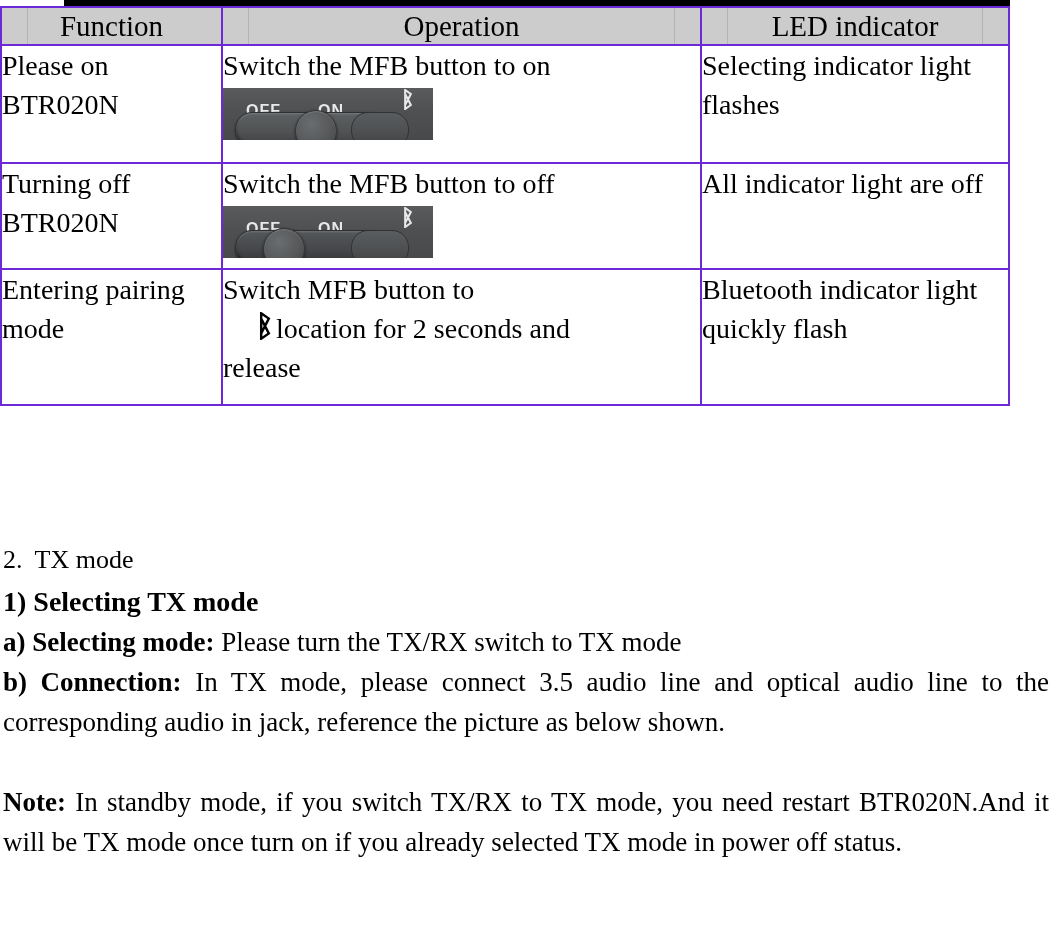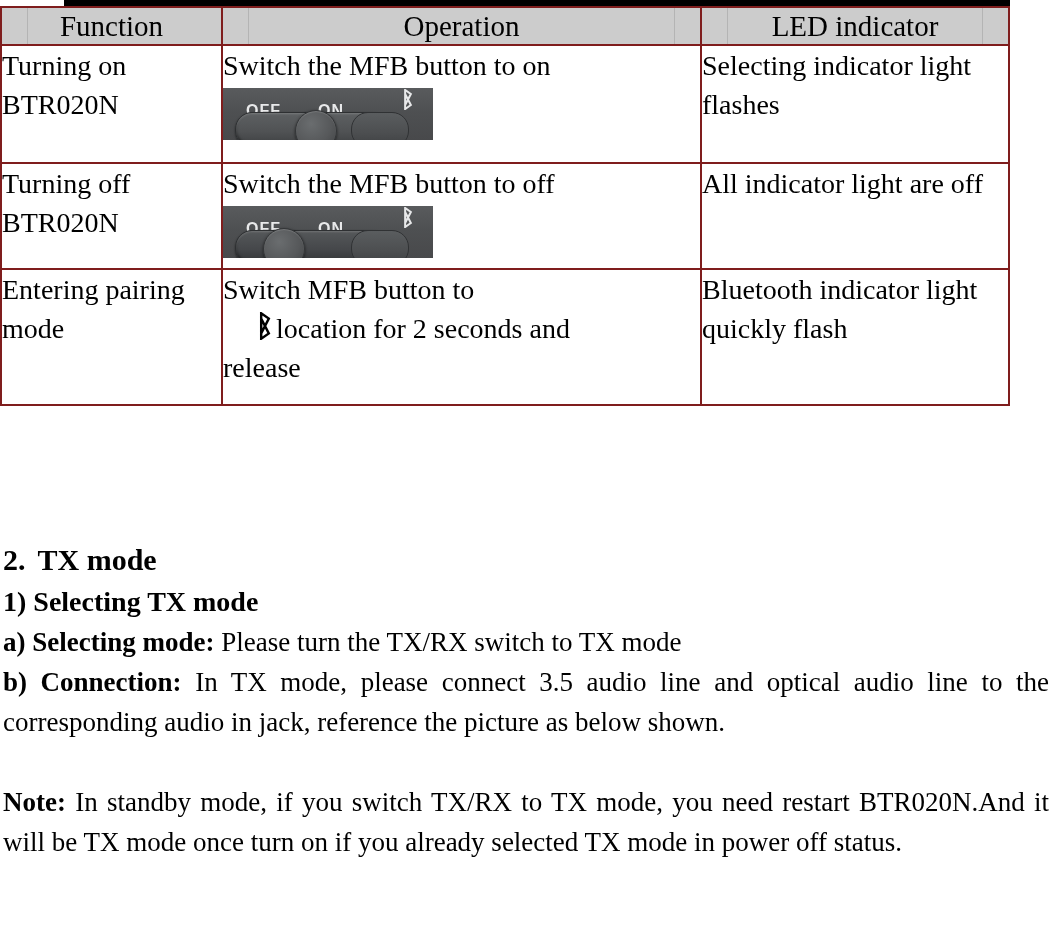--- a/index.html
+++ b/index.html
@@ -32,21 +32,21 @@
     left: 0px;
     top: 6px;
     width: 1008px;
   }
   table.spec {
     border-collapse: collapse;
     table-layout: fixed;
     width: 1008px;
   }
   table.spec td, table.spec th {
-    border: 2px solid #7f1d1d;
+    border: 2px solid #6d28d9;
     vertical-align: top;
     padding: 0;
     font-weight: normal;
   }
 
   
   .hdr-cell {
     background: #cccccc;
     height: 36px;
     text-align: center;
@@ -164,22 +164,22 @@
   .op3-line2 { padding-left: 16px; }
 
   
   .prose {
     position: absolute;
     left: 3px;
     top: 540px;
     width: 1046px;
   }
   .h-num {
-    font-size: 30px;
-    font-weight: bold;
+    font-size: 26px;
+    font-weight: normal;
     line-height: 40px;
     margin: 0 0 2px 0;
   }
   .h-num .num { margin-right: 12px; }
   .h-sub {
     font-size: 28px;
     font-weight: bold;
     line-height: 40px;
     margin: 0;
   }
@@ -219,21 +219,21 @@
           <span class="subdiv-l"></span>
           <span class="subdiv-r"></span>
           <span>LED indicator</span>
         </th>
       </tr>
     </thead>
     <tbody>
 
       <tr class="row1">
         <td class="cell cell-fn">
-          <p>Turning on BTR020N</p>
+          <p>Please on BTR020N</p>
         </td>
         <td class="cell cell-op">
           <p>Switch the MFB button to on</p>
           <div class="switch-photo pos-on">
             <span class="lbl lbl-off">OFF</span>
             <span class="lbl lbl-on">ON</span>
             <span class="bt-mark">
               <svg width="14" height="21" viewBox="0 0 14 22" aria-hidden="true">
                 <path d="M4 5.2 L10 16.8 L4 21 L4 1 L10 5.2 L4 16.8" fill="none" stroke="#e8e9ea" stroke-width="2.1" stroke-linejoin="miter" stroke-linecap="butt"></path>
               </svg>

